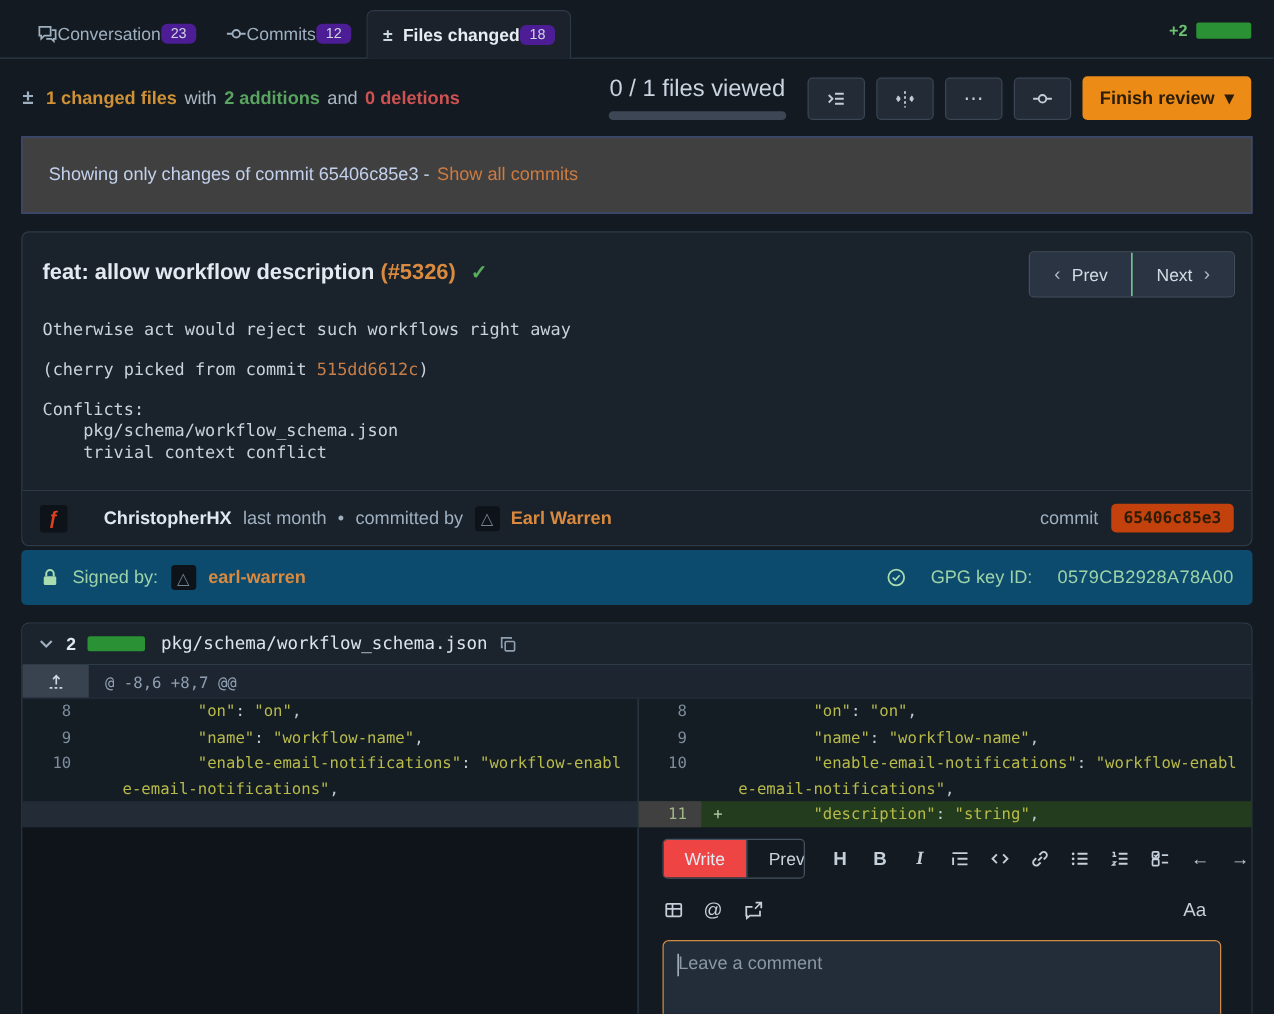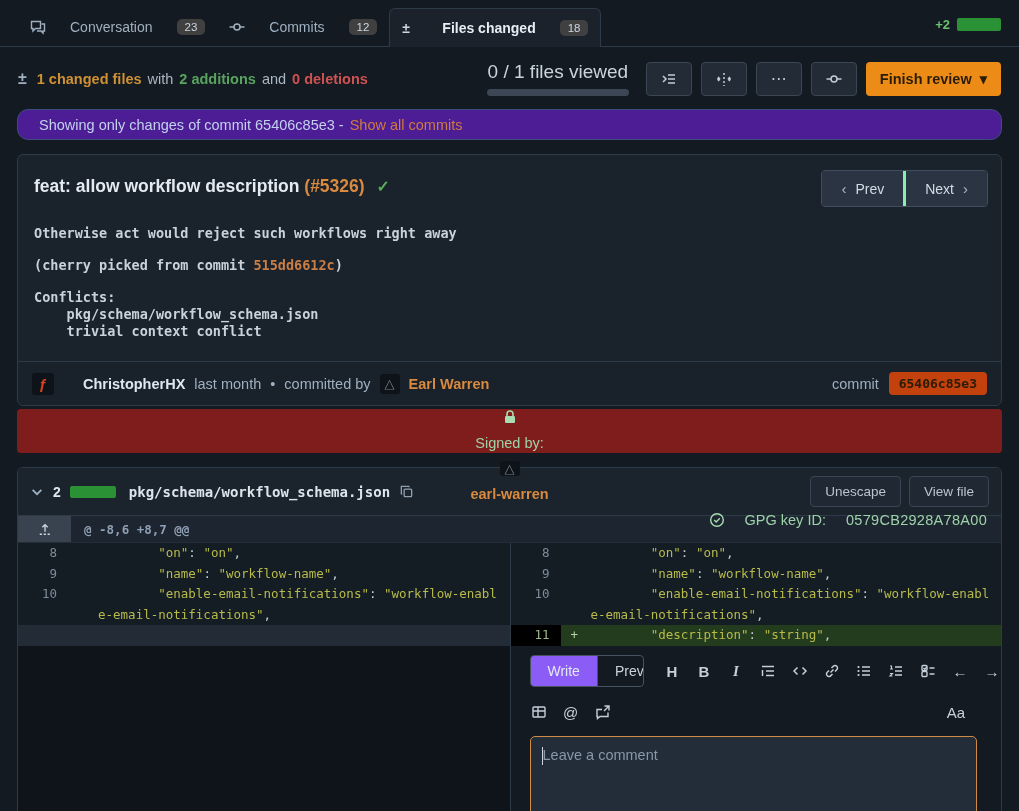--- a/index.html
+++ b/index.html
@@ -2,29 +2,29 @@
 <html><head>
 <meta charset="utf-8">
 <style>
   * { box-sizing: border-box; margin: 0; padding: 0; }
   html,body{
     width:1019px;height:811px;overflow:hidden;
     background:#131a21;color:#cdd7e1;
     font-family:"Liberation Sans", sans-serif;
     font-size:14px;
   }
-  .mono{font-family:"DejaVu Sans Mono", monospace;font-weight:bold;}
+  .mono{font-family:"DejaVu Sans Mono", monospace;}
 
   
   .tabbar{display:flex;align-items:flex-end;height:47px;padding:0 18px;border-bottom:1px solid #2d3a47;}
-  .tab{display:flex;align-items:center;gap:24px;padding:11px 12px;color:#9fb0c0;cursor:pointer;}
+  .tab{display:flex;align-items:center;gap:0;padding:11px 12px;color:#9fb0c0;cursor:pointer;}
   .tab.active{background:#1b222c;border:1px solid #2d3a47;border-bottom:none;border-radius:6px 6px 0 0;margin-bottom:-1px;color:#e6edf3;font-weight:bold;}
   .tab .ticon{width:16px;height:16px;display:inline-flex;color:#9fb0c0;}
   .tab.active .ticon{color:#cdd7e1;font-weight:bold;}
-  .count-badge{background:#404040;color:#cdd6e0;font-size:11.5px;padding:2px 8px;border-radius:5px;font-weight:normal;}
+  .count-badge{background:#4c1d95;color:#cdd6e0;font-size:11.5px;padding:2px 8px;border-radius:5px;font-weight:normal;}
   .tab-stats{margin-left:auto;display:flex;align-items:center;gap:7px;margin-bottom:14px;}
   .tab-stats .plus{color:#6cc272;font-weight:bold;font-size:13px;}
   .tab-stats .bar{width:44px;height:13px;background:#2a9134;border-radius:2px;}
 
   
   .diffbar{display:flex;align-items:center;padding:0 18px;margin:14px 0 13px;}
   .summary{display:flex;align-items:center;gap:6px;font-size:14.5px;color:#aab7c4;}
   .summary .diffglyph{color:#9fb0c0;font-size:16px;font-weight:bold;margin-right:4px;}
   .summary .files{color:#cf9135;font-weight:bold;}
   .summary .adds{color:#58a35f;font-weight:bold;}
@@ -32,54 +32,54 @@
   .diffbar-right{margin-left:auto;display:flex;align-items:center;gap:9px;}
   .viewed{display:flex;flex-direction:column;align-items:center;gap:6px;margin-right:8px;}
   .viewed .vtext{font-size:19px;color:#c9d4df;}
   .viewed .vtrack{width:142px;height:7px;background:#3c4654;border-radius:4px;}
   .icon-btn{width:46px;height:34px;display:flex;align-items:center;justify-content:center;
     background:#222b36;border:1px solid #3a4654;border-radius:4px;color:#c2cdd8;cursor:pointer;font-size:16px;}
   .btn-finish{display:flex;align-items:center;gap:8px;background:#ec8c17;color:#2a1c06;font-weight:bold;
     font-size:14.5px;padding:9px 14px;border-radius:4px;border:none;cursor:pointer;}
 
   
-  .banner{margin:0 17px 14px;background:#4c1d95;border:1px solid #3c4d7e;border-radius:11px;
-    height:31px;display:flex;align-items:center;padding:0 21px;font-size:14.5px;color:#c3d1ed;}
+  .banner{margin:0 17px 14px;background:#404040;border:1px solid #3c4d7e;border-radius:0;
+    height:62px;display:flex;align-items:center;padding:0 21px;font-size:14.5px;color:#c3d1ed;}
   .banner a{color:#cc7b42;text-decoration:none;margin-left:6px;cursor:pointer;}
 
   
   .commit-box{margin:0 17px;background:#1a222c;border:1px solid #2d3a47;border-radius:6px;}
   .commit-head{display:flex;align-items:flex-start;padding:15px 13px 6px 16px;}
   .commit-title{font-size:17.5px;font-weight:bold;color:#e3eaf1;line-height:32px;}
   .commit-title .prref{color:#d98a3e;cursor:pointer;}
   .commit-title .check{color:#57ab5a;font-size:16px;margin-left:7px;}
   .pager{margin-left:auto;display:flex;border:1px solid #414e5e;border-radius:4px;overflow:hidden;}
   .pager .pbtn{display:flex;align-items:center;gap:9px;background:#2a3442;color:#d3dce5;font-size:14px;
     padding:9px 19px;cursor:pointer;}
-  .pager .pbtn + .pbtn{border-left:3px solid #86efac;}
+  .pager .pbtn + .pbtn{border-left:1px solid #86efac;}
   .pager .chev{font-size:15px;color:#aeb9c6;}
   .commit-body{padding:12px 16px 6px;font-size:13.5px;line-height:17px;color:#c9d2da;}
   .commit-body p{margin-bottom:15px;white-space:pre-wrap;}
   .commit-body .hash{color:#c87e45;cursor:pointer;}
   .commit-meta{display:flex;align-items:center;gap:9px;border-top:1px solid #2d3a47;background:#19212b;
     padding:10px 14px;border-radius:0 0 6px 6px;font-size:14.5px;}
   .avatar{width:22px;height:22px;border-radius:3px;background:#0e1319;display:flex;align-items:center;
     justify-content:center;cursor:pointer;}
   .avatar.f{color:#e0401f;font-weight:bold;font-size:15px;}
   .avatar.tri{color:#76828f;font-size:13px;width:20px;height:20px;}
   .commit-meta .uname{color:#dfe8f0;font-weight:bold;cursor:pointer;margin-left:20px;}
   .commit-meta .muted{color:#9fb0c0;}
   .commit-meta .committer{color:#d98a3e;font-weight:bold;cursor:pointer;}
   .commit-meta .right{margin-left:auto;display:flex;align-items:center;gap:10px;}
   .sha-badge{background:#c2410c;color:#2a1c06;font-weight:bold;font-size:13px;
     padding:4px 10px;border-radius:4px;cursor:pointer;}
 
   
-  .signed{margin:3px 17px 14px;background:#7f1d1d;border-radius:4px;height:44px;
-    display:flex;align-items:center;padding:0 15px;gap:10px;font-size:14.5px;color:#9ed3a8;flex-direction:column;}
+  .signed{margin:3px 17px 14px;background:#0c4a6e;border-radius:4px;height:44px;
+    display:flex;align-items:center;padding:0 15px;gap:10px;font-size:14.5px;color:#9ed3a8;}
   .signed .licon{width:16px;height:16px;color:#a9dcb0;}
   .signed .suser{color:#d98a3e;font-weight:bold;cursor:pointer;}
   .signed .right{margin-left:auto;display:flex;align-items:center;gap:20px;}
   .signed .key{letter-spacing:.3px;}
 
   
   .file-box{margin:0 17px;border:1px solid #2d3a47;border-radius:6px 6px 0 0;background:#141c24;}
   .file-head{display:flex;align-items:center;gap:9px;background:#1b232d;padding:8px 12px;
     border-bottom:1px solid #2d3a47;border-radius:6px 6px 0 0;}
   .file-head .fchev{width:14px;height:14px;color:#9fb0c0;cursor:pointer;display:inline-flex;}
@@ -100,34 +100,34 @@
   .half{width:50%;}
   .half.rhs{border-left:1px solid #2d3a47;}
   .diff-row{display:flex;align-items:stretch;}
   .diff-row .ln{width:50px;flex:none;text-align:right;padding-right:11px;color:#7e8d9c;
     font-size:12.5px;line-height:20.5px;font-family:"DejaVu Sans Mono",monospace;cursor:pointer;}
   .diff-row .op{width:30px;flex:none;color:#b6d1a8;font-size:12.5px;line-height:20.5px;
     font-family:"DejaVu Sans Mono",monospace;padding-left:10px;}
   .diff-row .code{flex:1;font-family:"DejaVu Sans Mono",monospace;font-size:12.5px;line-height:20.5px;
     white-space:pre-wrap;word-break:break-all;padding-right:6px;}
   .diff-row.added{background:#243c1e;}
-  .diff-row.added .ln{background:#000000;color:#9fb885;}
+  .diff-row.added .ln{background:#404040;color:#9fb885;}
   .diff-row.filler{height:21px;background:#222b36;}
   .seg-str{color:#b8bb4a;}
   .seg-pun{color:#c3ccd4;}
 
   .below{display:flex;}
   .below .void{width:50%;background:#0f141b;min-height:161px;}
   .below .editor-zone{width:50%;border-left:1px solid #2d3a47;background:#131a21;padding:9px 0 0 19px;}
 
   
   .ed-row1{display:flex;align-items:center;}
   .seg-tabs{display:inline-flex;border:1px solid #46525f;border-radius:4px;overflow:hidden;}
   .seg-tabs .seg{padding:7px 17px;font-size:14px;color:#cbd4dd;cursor:pointer;}
-  .seg-tabs .seg.active{background:#8b5cf6;color:#e2eaf2;}
+  .seg-tabs .seg.active{background:#ef4444;color:#e2eaf2;}
   .seg-tabs .seg + .seg{border-left:1px solid #46525f;}
   .tb{display:flex;align-items:center;gap:14px;margin-left:19px;color:#c6d0da;}
   .tbtn{display:inline-flex;align-items:center;justify-content:center;width:18px;height:18px;
     cursor:pointer;font-size:15px;color:#c6d0da;}
   .tbtn.bold{font-weight:bold;}
   .tbtn.italic{font-style:italic;font-family:"Liberation Serif",serif;font-weight:bold;}
   .tbtn svg{width:16px;height:16px;}
   .ed-row2{display:flex;align-items:center;gap:14px;margin-top:16px;padding-right:36px;}
   .ed-row2 .spacer{flex:1;}
   .aa{font-size:15px;color:#c6d0da;cursor:pointer;}
@@ -293,24 +293,20 @@
     </span>
     <span class="fcount">2</span>
     <span class="fbar"></span>
     <span class="fname mono">pkg/schema/workflow_schema.json</span>
     <span class="cpy">
       <svg viewBox="0 0 16 16" fill="none" stroke="currentColor" stroke-width="1.4">
           <rect x="5.5" y="5.5" width="8" height="8" rx="1"></rect>
           <path d="M10.5 3.5v-1h-8v8h1"></path>
         </svg>
     </span>
-    <span class="right">
-      <button class="fbtn">Unescape</button>
-      <button class="fbtn">View file</button>
-    </span>
   </div>
 
   <div class="hunk-row">
     <span class="expand-cell">
       <svg viewBox="0 0 16 16" fill="none" stroke="currentColor" stroke-width="1.5" width="14" height="14">
           <path d="M8 11V3M5 6l3-3 3 3"></path>
           <path d="M2 14h2.5M6.5 14H9M11 14h3" stroke-dasharray="2.5 2"></path>
         </svg>
     </span>
     <span class="hunk-text mono">@ -8,6 +8,7 @@</span>

